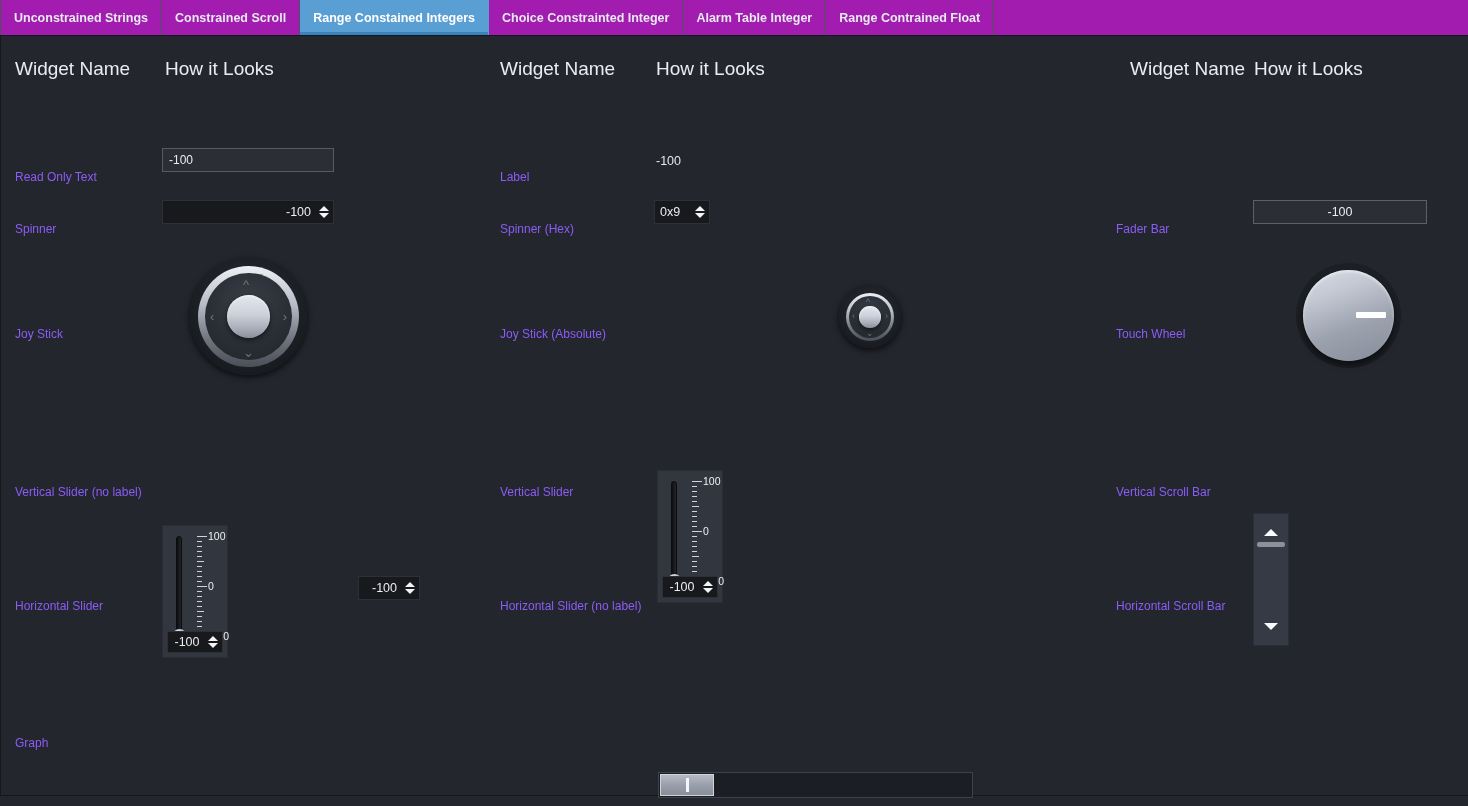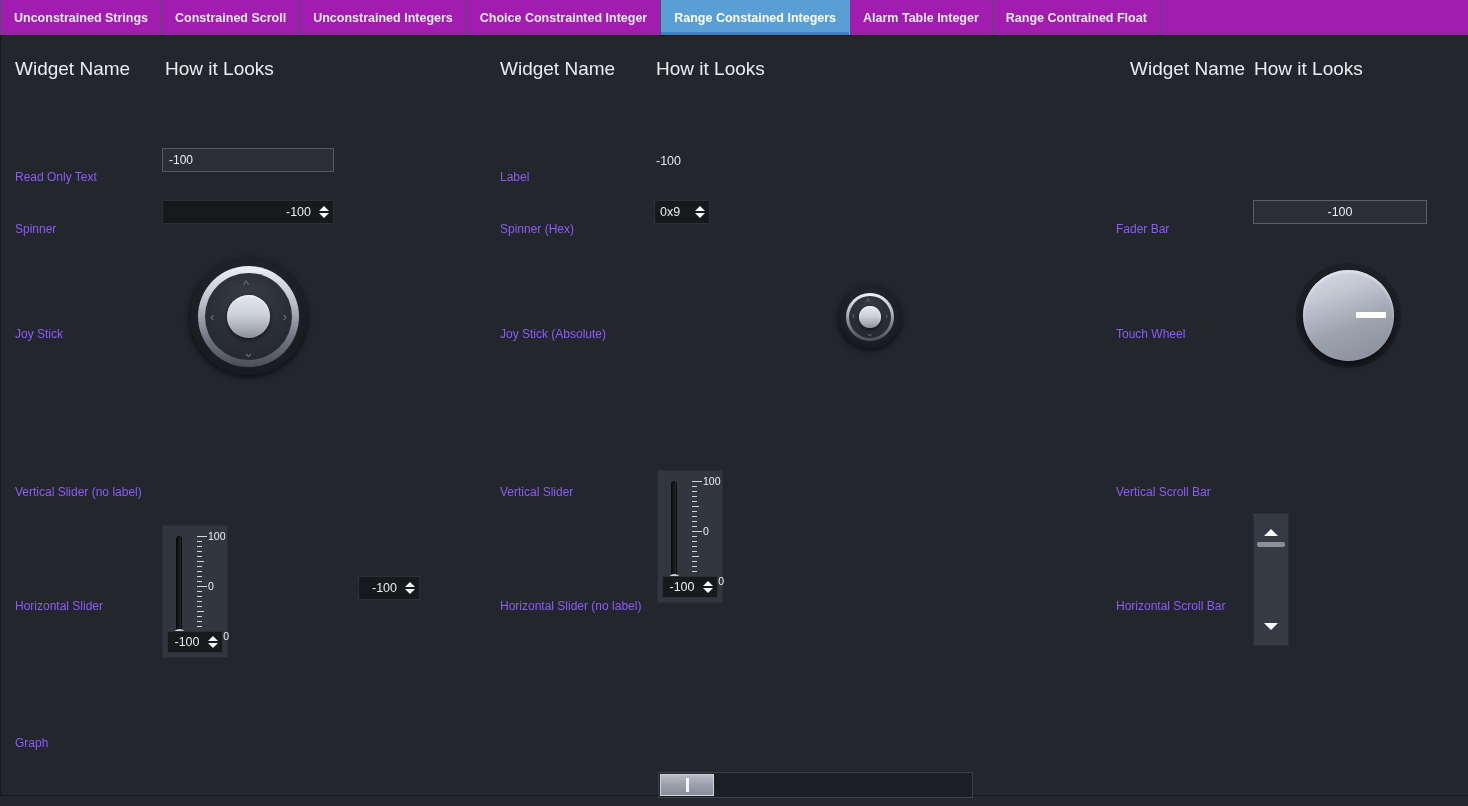--- a/index.html
+++ b/index.html
@@ -231,28 +231,25 @@
 
 <div id="app">
 
   <div class="tabbar">
     <div class="tab">
         <span>Unconstrained Strings</span>
       </div>
     <div class="tab">
         <span>Constrained Scroll</span>
       </div>
-    <div class="tab">
-        <span>Unconstrained Integers</span>
+    <div class="tab selected">
+        <span>Range Constained Integers</span>
       </div>
     <div class="tab">
         <span>Choice Constrainted Integer</span>
-      </div>
-    <div class="tab selected">
-        <span>Range Constained Integers</span>
       </div>
     <div class="tab">
         <span>Alarm Table Integer</span>
       </div>
     <div class="tab">
         <span>Range Contrained Float</span>
       </div>
     <div class="tabspacer"></div>
   </div>
 

